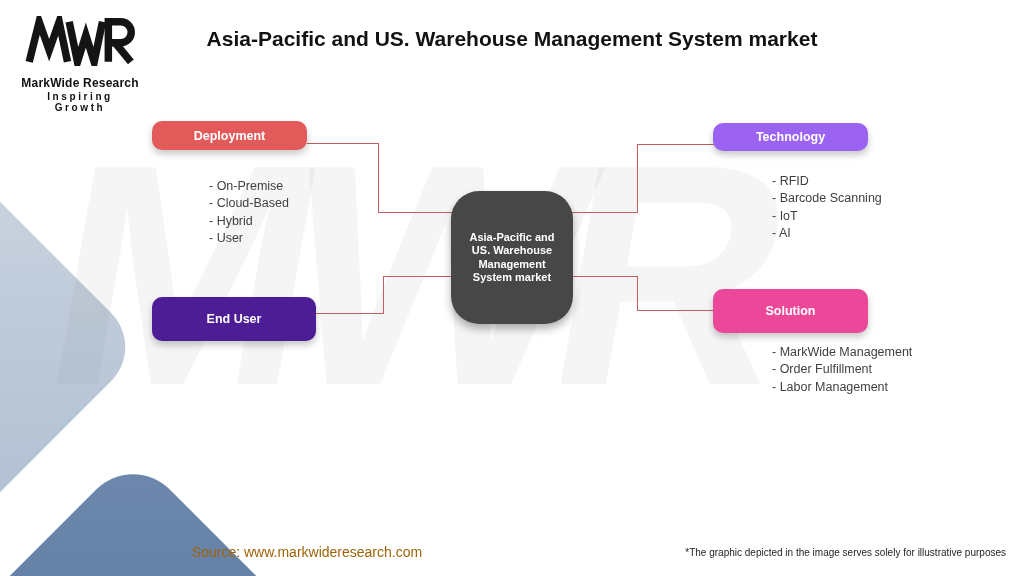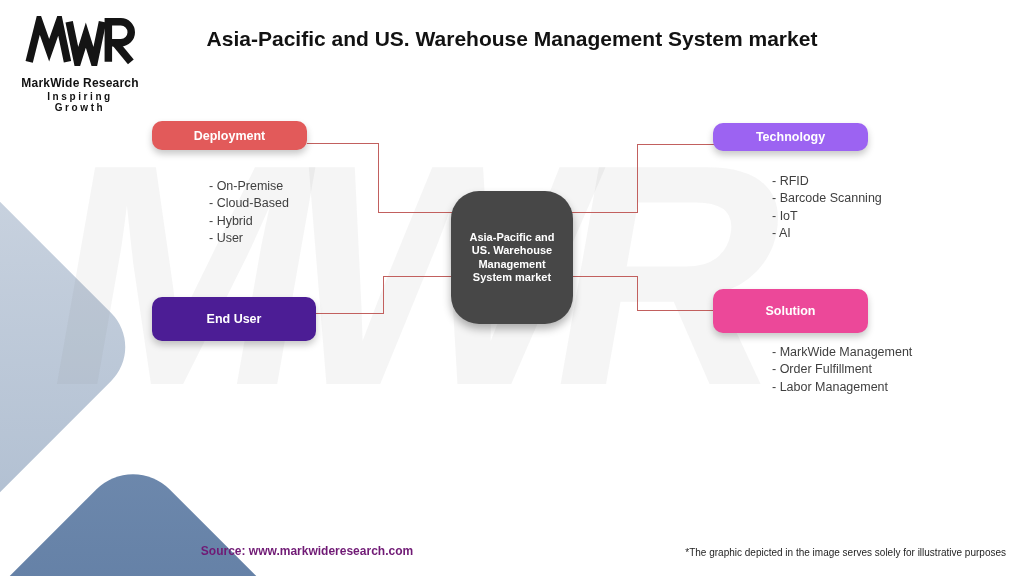--- a/index.html
+++ b/index.html
@@ -60,21 +60,21 @@
     position:absolute; left:451px; top:191px; width:122px; height:133px; z-index:3;
     background:#474747; border-radius:28px; box-shadow:0 5px 9px rgba(0,0,0,0.3);
     display:flex; align-items:center; justify-content:center;
     color:#ffffff; font-size:11px; font-weight:bold; text-align:center;
     padding:0 10px; box-sizing:border-box; line-height:13.5px;
   }
 
   
   .source{
     position:absolute; left:0; right:0; top:544px; z-index:3; text-align:center;
-    font-size:12px; font-weight:bold; color:#701a75;
+    font-size:14px; font-weight:normal; color:#a16207;
   }
   .source span{margin-right:410px;}
   .disclaimer{
     position:absolute; right:18px; top:547px; z-index:3;
     font-size:10px; color:#1e1e1e;
   }
 </style>
 </head>
 <body>
 

